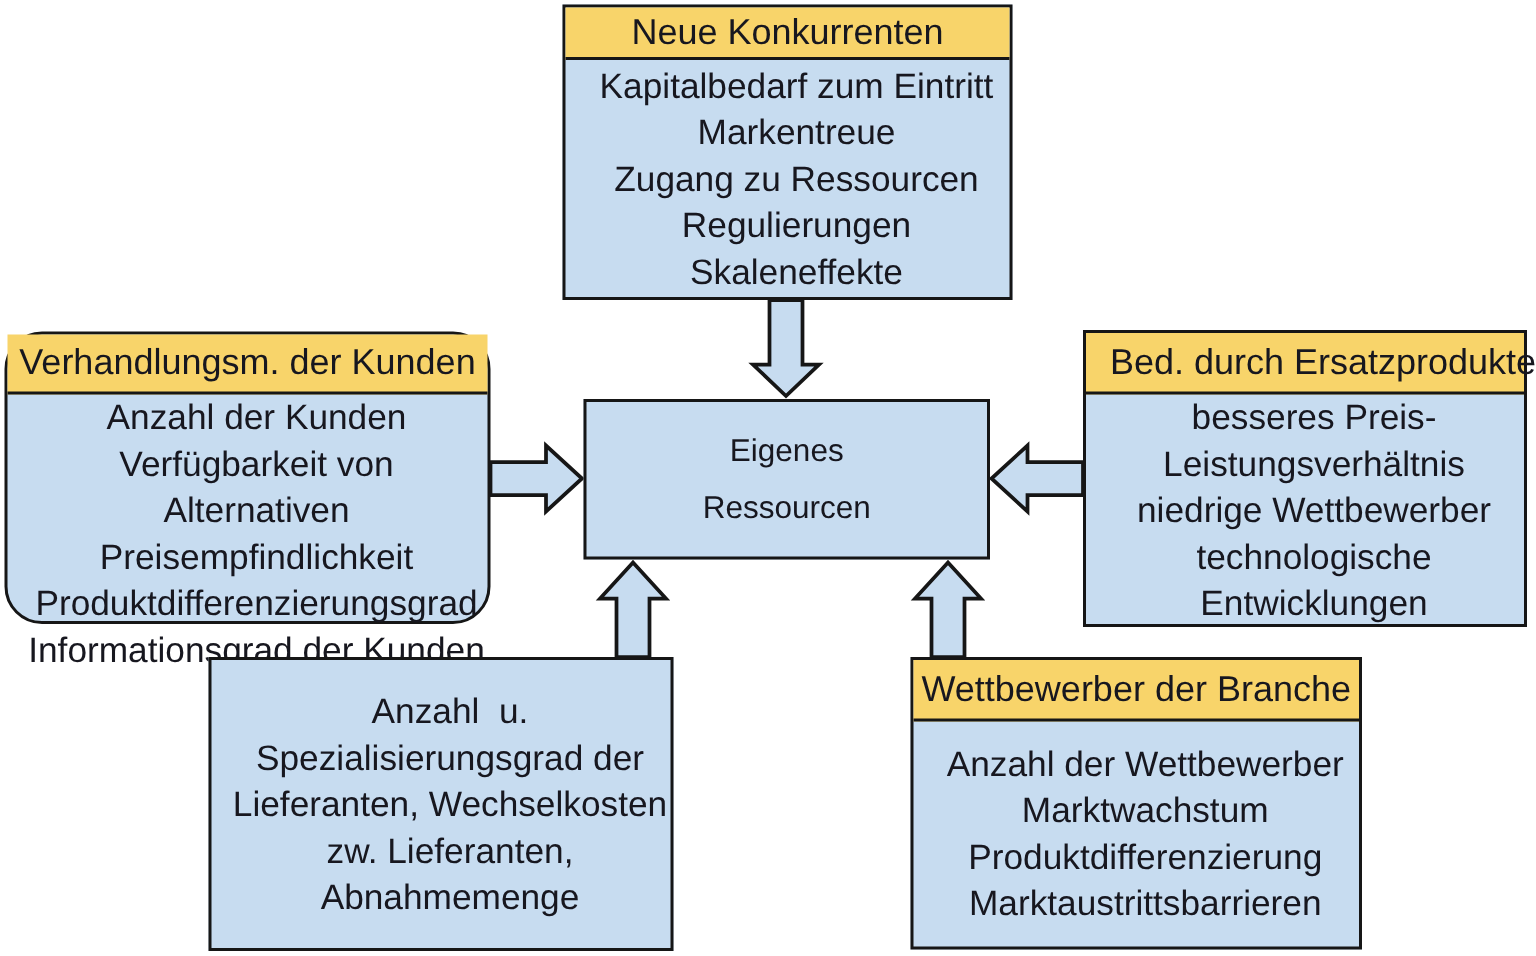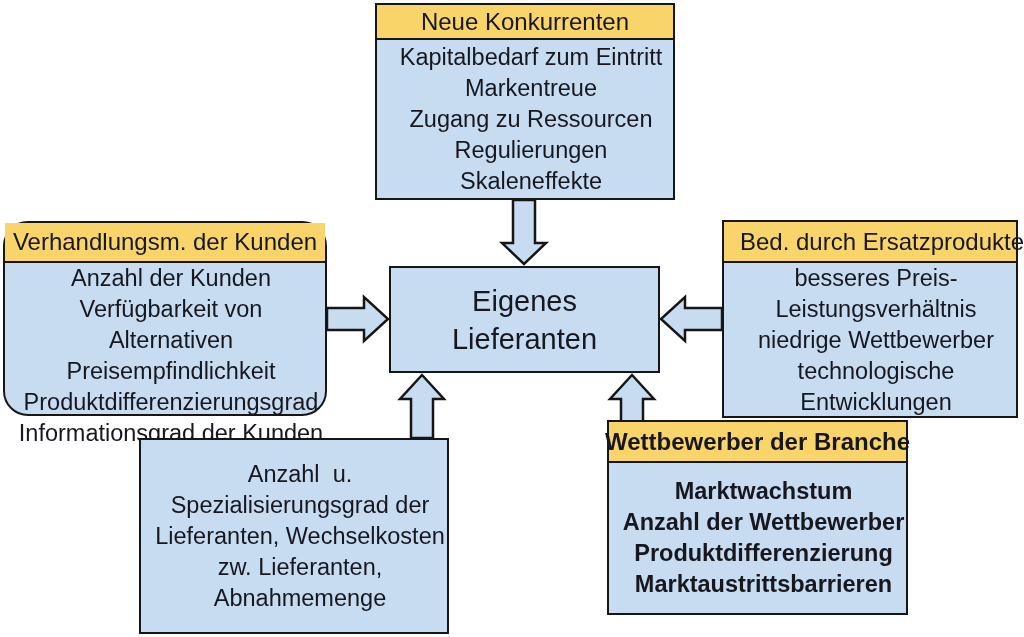--- a/index.html
+++ b/index.html
@@ -70,35 +70,35 @@
 
   
   .box-top          { left: 375px; top: 3px;   width: 300px; height: 197px; }
   .box-top .box-header { height: 35px; }
   .box-left         { left: 3px;   top: 221px; width: 324px; height: 195px; border-radius: 25px; }
   .box-left .box-header { height: 40px; }
   .box-right        { left: 722px; top: 220px; width: 296px; height: 198px; }
   .box-right .box-header { height: 41px; padding-left: 24px; }
   .box-bottom-left  { left: 139px; top: 438px; width: 310px; height: 196px; }
   .box-bottom-left .box-header { height: 41px; }
-  .box-bottom-right { left: 607px; top: 420px; width: 301px; height: 195px; font-weight: bold; }
+  .box-bottom-right { left: 607px; top: 438px; width: 301px; height: 195px; }
   .box-bottom-right .box-header { height: 41px; }
 
   .center-box {
     position: absolute;
     left: 389px; top: 266px;
     width: 271px; height: 107px;
     background: var(--body-bg);
     border: 2.5px solid var(--border);
     display: flex;
     flex-direction: column;
     align-items: center;
     justify-content: center;
     text-align: center;
-    font-size: 29px;
+    font-size: 21px;
     line-height: 38px;
     color: var(--text);
   }
 </style>
 </head>
 <body>
 
 <div class="canvas">
 
   <svg class="arrows" viewBox="0 0 1024 637">
@@ -148,25 +148,25 @@
       <div class="box-line">Spezialisierungsgrad der</div>
       <div class="box-line">Lieferanten, Wechselkosten</div>
       <div class="box-line">zw. Lieferanten,</div>
       <div class="box-line">Abnahmemenge</div>
     </div>
   </div>
 
   <div class="box box-bottom-right">
     <div class="box-header">Wettbewerber der Branche</div>
     <div class="box-body">
+      <div class="box-line">Anzahl der Wettbewerber</div>
       <div class="box-line">Marktwachstum</div>
-      <div class="box-line">Anzahl der Wettbewerber</div>
       <div class="box-line">Produktdifferenzierung</div>
       <div class="box-line">Marktaustrittsbarrieren</div>
     </div>
   </div>
 
   <div class="center-box">
     <div class="center-line">Eigenes</div>
-    <div class="center-line">Lieferanten</div>
+    <div class="center-line">Ressourcen</div>
   </div>
 
 </div>
 
 </body></html>

